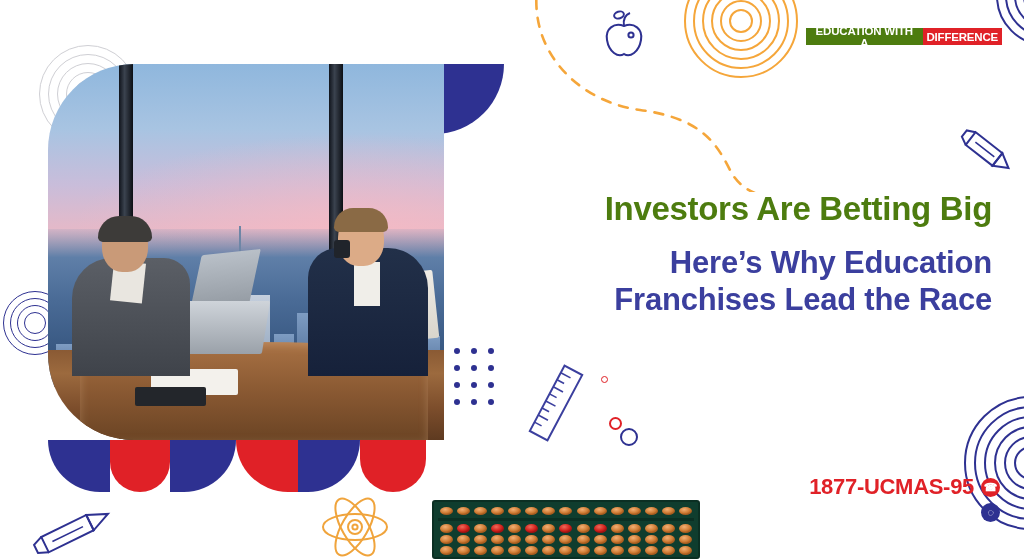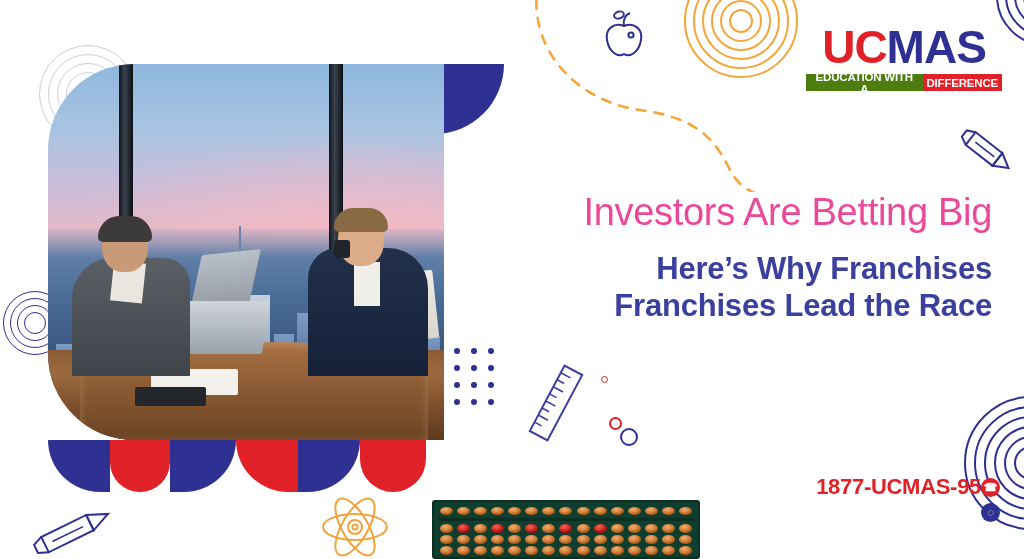--- a/index.html
+++ b/index.html
@@ -122,26 +122,26 @@
   .logo-word{font-weight:bold;font-size:46px;letter-spacing:-1px;line-height:1;}
   .logo-word .uc{color:#e02127;}
   .logo-word .mas{color:#2e3191;}
   .logo-tag{margin-top:4px;display:flex;align-items:stretch;height:17px;font-size:11.5px;font-weight:bold;}
   .logo-tag .left{background:#4d7c0f;color:#fff;padding:0 5px;display:flex;align-items:center;letter-spacing:-.2px;}
   .logo-tag .right{background:#e02127;color:#fff;padding:0 4px;display:flex;align-items:center;letter-spacing:-.2px;}
   .logo-usa{margin-top:3px;text-align:right;color:#2e3191;font-weight:bold;font-size:15px;letter-spacing:.5px;}
 
   
   .headline{position:absolute;top:190px;left:470px;width:522px;text-align:right;}
-  .h-red{color:#ec4899;font-weight:normal;font-size:38px;line-height:1.16;letter-spacing:-.3px;}
+  .h-red{color:#4d7c0f;font-weight:bold;font-size:33px;line-height:1.16;letter-spacing:-.3px;}
   .h-blue{color:#3b3f9e;font-weight:bold;font-size:31px;line-height:1.2;letter-spacing:-.2px;margin-top:16px;}
 
   
   .contact{position:absolute;top:474px;left:560px;width:440px;text-align:right;}
-  .contact-row{display:flex;align-items:center;justify-content:flex-end;font-weight:bold;text-align:right;}
+  .contact-row{display:flex;align-items:center;justify-content:flex-end;gap:7px;font-weight:bold;text-align:right;}
   .phone-row{color:#e02127;font-size:22px;letter-spacing:-.3px;}
   .web-row{color:#2e3191;font-size:22px;letter-spacing:-.3px;margin-top:3px;}
   .ico-badge{width:19px;height:19px;border-radius:50%;display:inline-flex;align-items:center;justify-content:center;
     color:#fff;font-size:11px;line-height:1;flex:0 0 auto;}
   .ico-phone{background:#e02127;}
   .ico-globe{background:#2e3191;}
 
   
   .abacus{position:absolute;top:500px;left:432px;width:268px;height:59px;
     background:#0f3d2e;border-radius:3px;border:2px solid #0b2f23;box-sizing:border-box;padding:4px 6px;}
@@ -328,35 +328,32 @@
   <div class="strip">
     <div class="hc-navy-bl"></div>
     <div class="hc-red-half"></div>
     <div class="hc-navy-br"></div>
     <div class="hc-red-bl"></div>
     <div class="hc-navy-sq"></div>
     <div class="hc-red-round"></div>
   </div>
 
   <div class="logo">
-    <div class="logo-word">
-      <span class="uc">UC</span><span class="mas">MAS</span>
-    </div>
     <div class="logo-tag">
       <span class="left">EDUCATION WITH A</span>
       <span class="right">DIFFERENCE</span>
     </div>
   </div>
 
   <div class="headline">
     <div class="h-red">
       <div>Investors Are Betting Big</div>
     </div>
     <div class="h-blue">
-      <div>Here’s Why Franchises</div>
+      <div>Here’s Why Education</div>
       <div>Franchises Lead the Race</div>
     </div>
   </div>
 
   <div class="contact">
     <div class="contact-row phone-row">
       <span>1877-UCMAS-95</span>
       <span class="ico-badge ico-phone">☎</span>
     </div>
     <div class="contact-row web-row">

